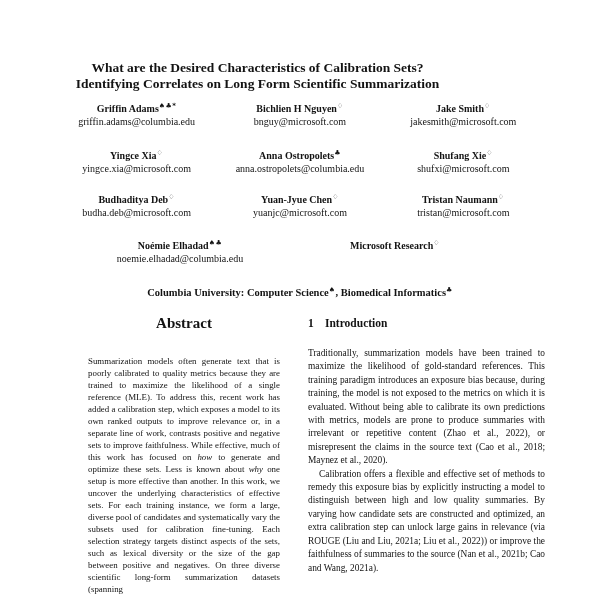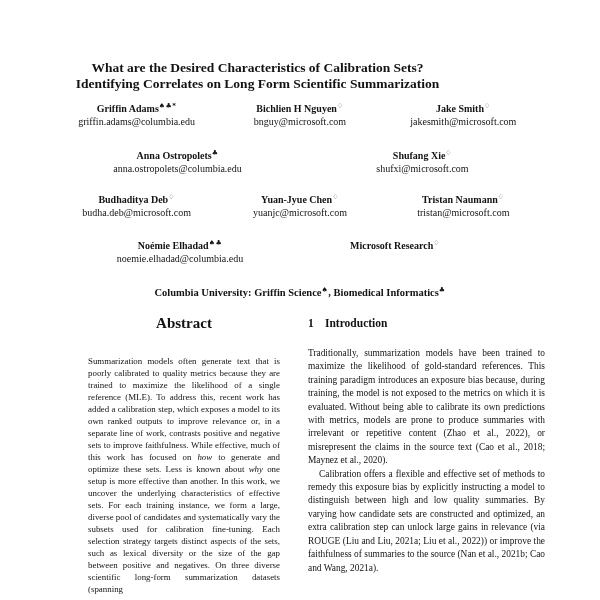--- a/index.html
+++ b/index.html
@@ -65,20 +65,24 @@
       <div class="author-email">bnguy@microsoft.com</div>
     </div>
     <div class="author">
       <div class="author-name"><span>Jake Smith</span><span class="sup">♢</span></div>
       <div class="author-email">jakesmith@microsoft.com</div>
     </div>
   </div>
 
   <div class="authors-row row-2">
     <div class="author">
+      <div class="author-name"><span>Yingce Xia</span><span class="sup">♢</span></div>
+      <div class="author-email">yingce.xia@microsoft.com</div>
+    </div>
+    <div class="author">
       <div class="author-name"><span>Anna Ostropolets</span><span class="sup">♣</span></div>
       <div class="author-email">anna.ostropolets@columbia.edu</div>
     </div>
     <div class="author">
       <div class="author-name"><span>Shufang Xie</span><span class="sup">♢</span></div>
       <div class="author-email">shufxi@microsoft.com</div>
     </div>
   </div>
 
   <div class="authors-row row-3">
@@ -99,21 +103,21 @@
   <div class="cell-abs cell-elhadad author">
     <div class="author-name"><span>Noémie Elhadad</span><span class="sup">♠♣</span></div>
     <div class="author-email">noemie.elhadad@columbia.edu</div>
   </div>
 
   <div class="cell-abs cell-msr author">
     <div class="author-name"><span>Microsoft Research</span><span class="sup">♢</span></div>
   </div>
 
   <div class="affiliation">
-    <span>Columbia University: Griffin Science</span><span class="sup">♠</span><span>, Biomedical Informatics</span><span class="sup">♣</span>
+    <span>Columbia University: Computer Science</span><span class="sup">♠</span><span>, Biomedical Informatics</span><span class="sup">♣</span>
   </div>
 
   <section class="col-left">
     <h2 class="abstract-heading">Abstract</h2>
     <p class="abstract-text"><span>Summarization models often generate text that is poorly calibrated to quality metrics because they are trained to maximize the likelihood of a single reference (MLE). To address this, recent work has added a calibration step, which exposes a model to its own ranked outputs to improve relevance or, in a separate line of work, contrasts positive and negative sets to improve faithfulness. While effective, much of this work has focused on </span><em>how</em><span> to generate and optimize these sets. Less is known about </span><em>why</em><span> one setup is more effective than another. In this work, we uncover the underlying characteristics of effective sets. For each training instance, we form a large, diverse pool of candidates and systematically vary the subsets used for calibration fine-tuning. Each selection strategy targets distinct aspects of the sets, such as lexical diversity or the size of the gap between positive and negatives. On three diverse scientific long-form summarization datasets (spanning</span></p>
   </section>
 
   <section class="col-right">
     <h2 class="section-heading"><span class="sec-num">1</span><span>Introduction</span></h2>
     <p class="body-par">Traditionally, summarization models have been trained to maximize the likelihood of gold-standard references. This training paradigm introduces an exposure bias because, during training, the model is not exposed to the metrics on which it is evaluated. Without being able to calibrate its own predictions with metrics, models are prone to produce summaries with irrelevant or repetitive content (Zhao et al., 2022), or misrepresent the claims in the source text (Cao et al., 2018; Maynez et al., 2020).</p>

